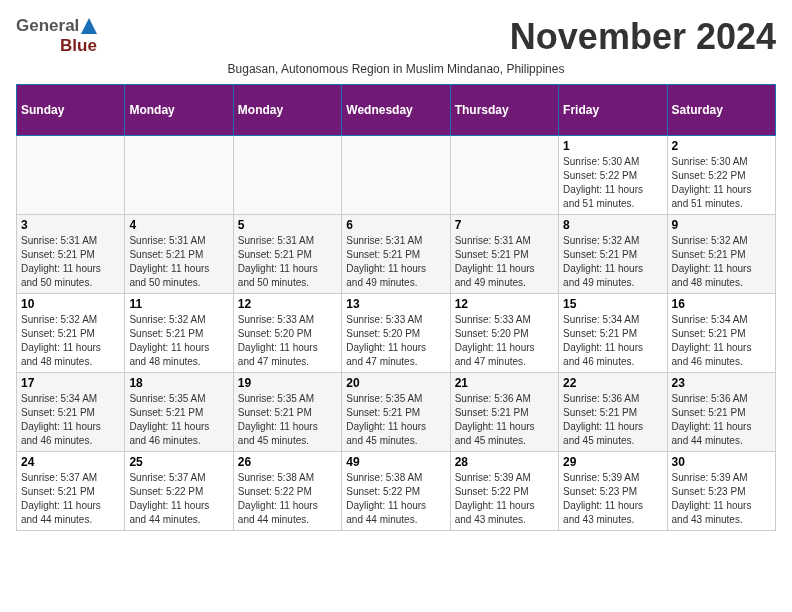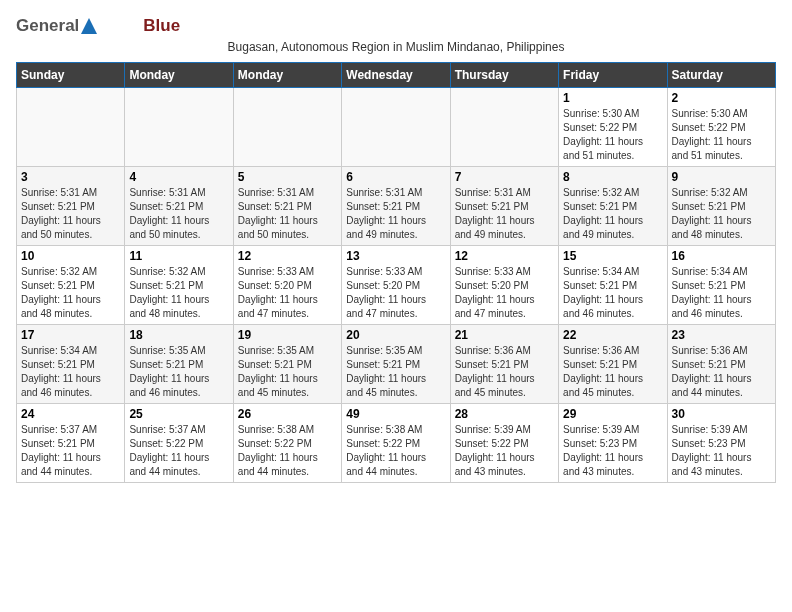--- a/index.html
+++ b/index.html
@@ -11,21 +11,21 @@
       padding: 16px;
     }
     .header {
       display: flex;
       align-items: flex-start;
       justify-content: space-between;
       margin-bottom: 4px;
     }
     .logo {
       display: flex;
-      flex-direction: row;
+      flex-direction: column;
       align-items: flex-start;
     }
     .month-title {
       font-size: 36px;
       font-weight: bold;
       color: #333;
       text-align: right;
     }
     .subtitle {
       text-align: center;
@@ -33,23 +33,23 @@
       color: #333;
       margin-bottom: 8px;
       font-weight: normal;
     }
     .calendar {
       width: 100%;
       border-collapse: collapse;
       font-size: 10.5px;
     }
     .calendar th {
-      background: #404040;
+      background: #701a75;
       color: #fff;
-      padding: 5px 4px;
+      padding: 18px 4px;
       text-align: left;
       font-weight: bold;
       font-size: 12px;
       border: 1px solid #1a6eb5;
     }
     .calendar td {
       border: 1px solid #ccc;
       vertical-align: top;
       padding: 3px 4px;
       width: 108px;
@@ -98,20 +98,21 @@
 <div class="header">
   <div class="logo">
     <div class="logo-row">
       <span class="logo-general">General</span>
       <svg width="20" height="20" viewBox="0 0 20 20">
         <polygon points="10,2 18,18 2,18" fill="#1a6eb5"></polygon>
       </svg>
     </div>
     <span class="logo-blue">Blue</span>
   </div>
+  <div class="month-title">November 2024</div>
 </div>
 
 <div class="subtitle">Bugasan, Autonomous Region in Muslim Mindanao, Philippines</div>
 
 <table class="calendar">
   <thead>
     <tr id="calendar-header-row">
     <th>Sunday</th>
         <th>Monday</th>
         <th>Monday</th>

